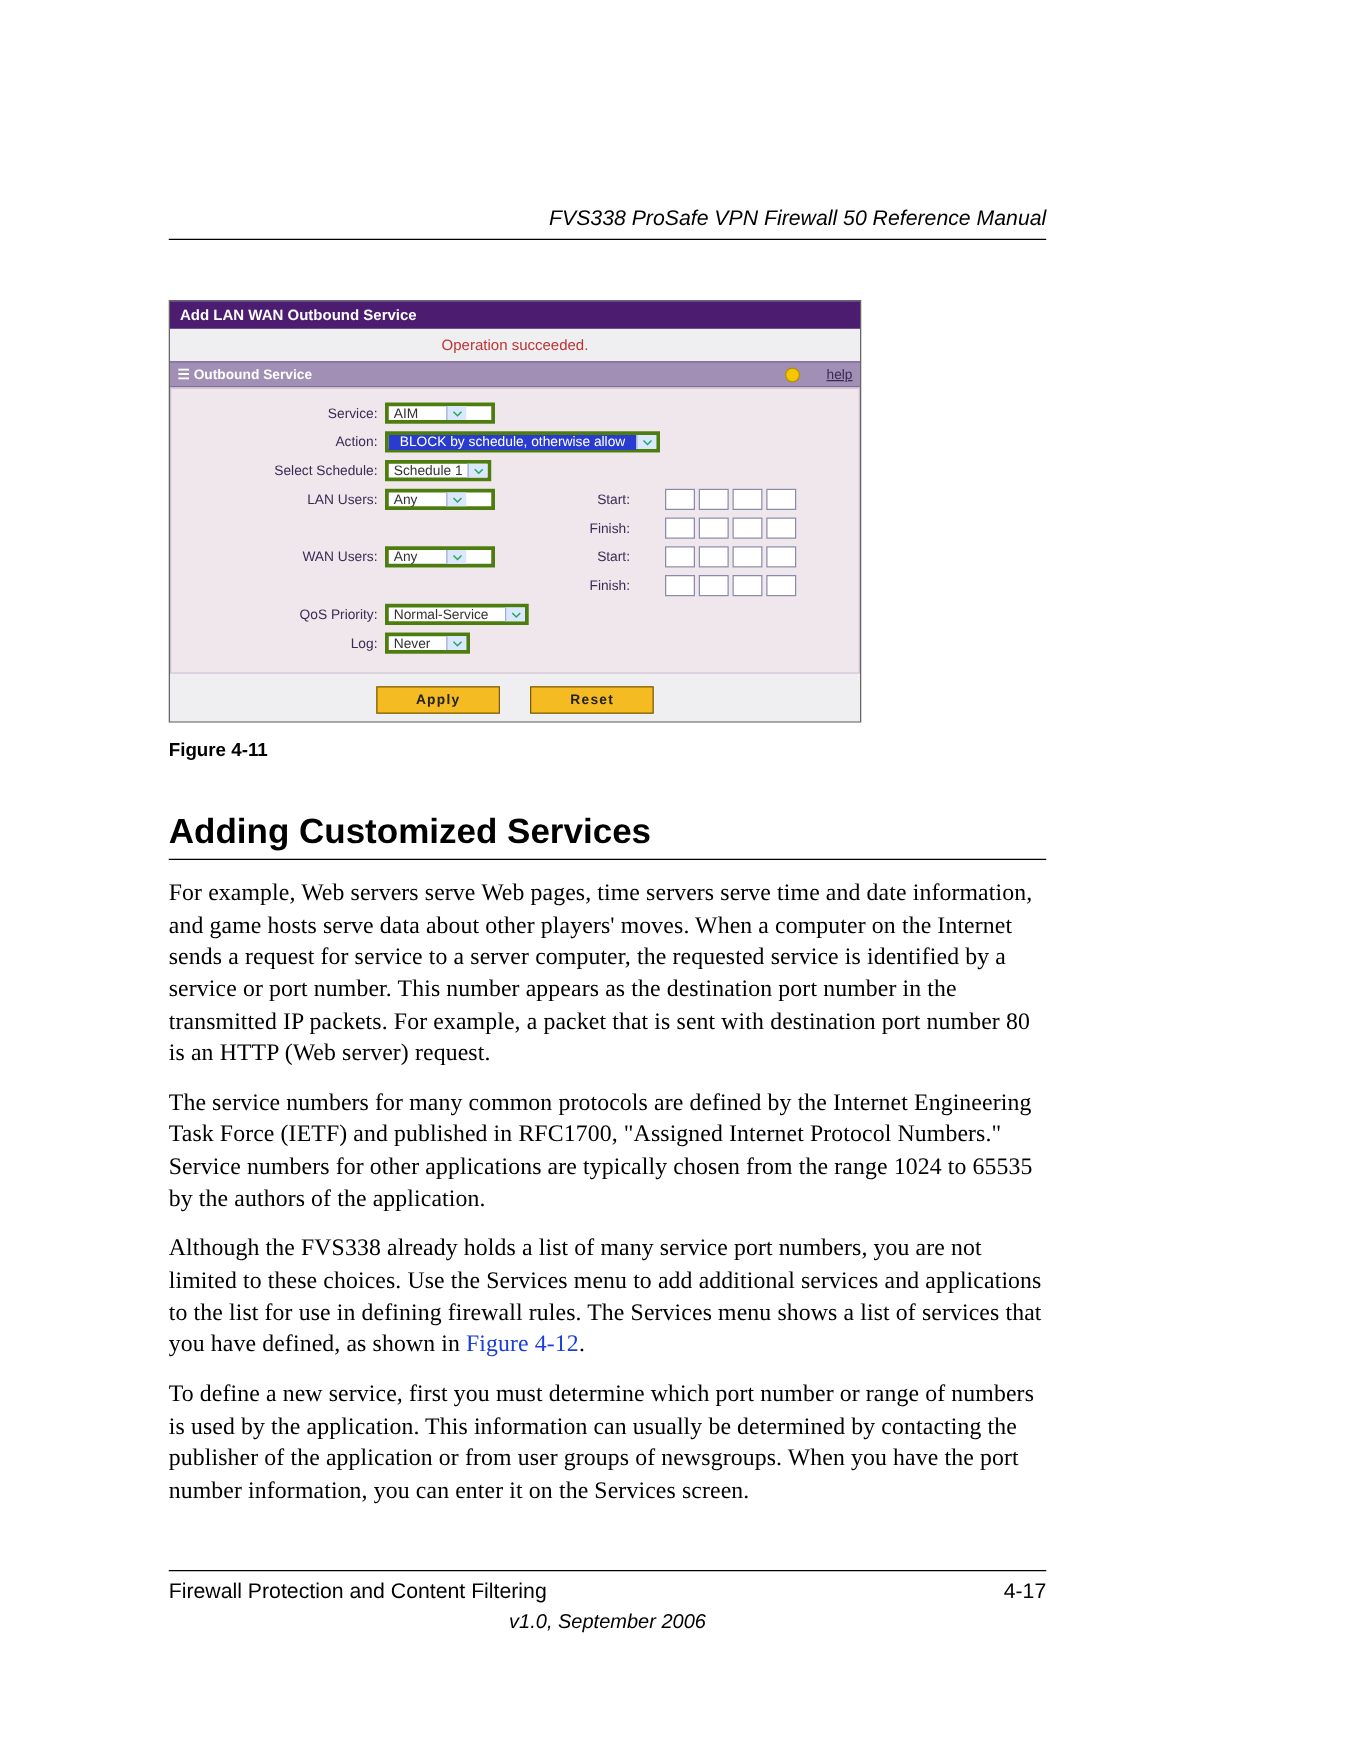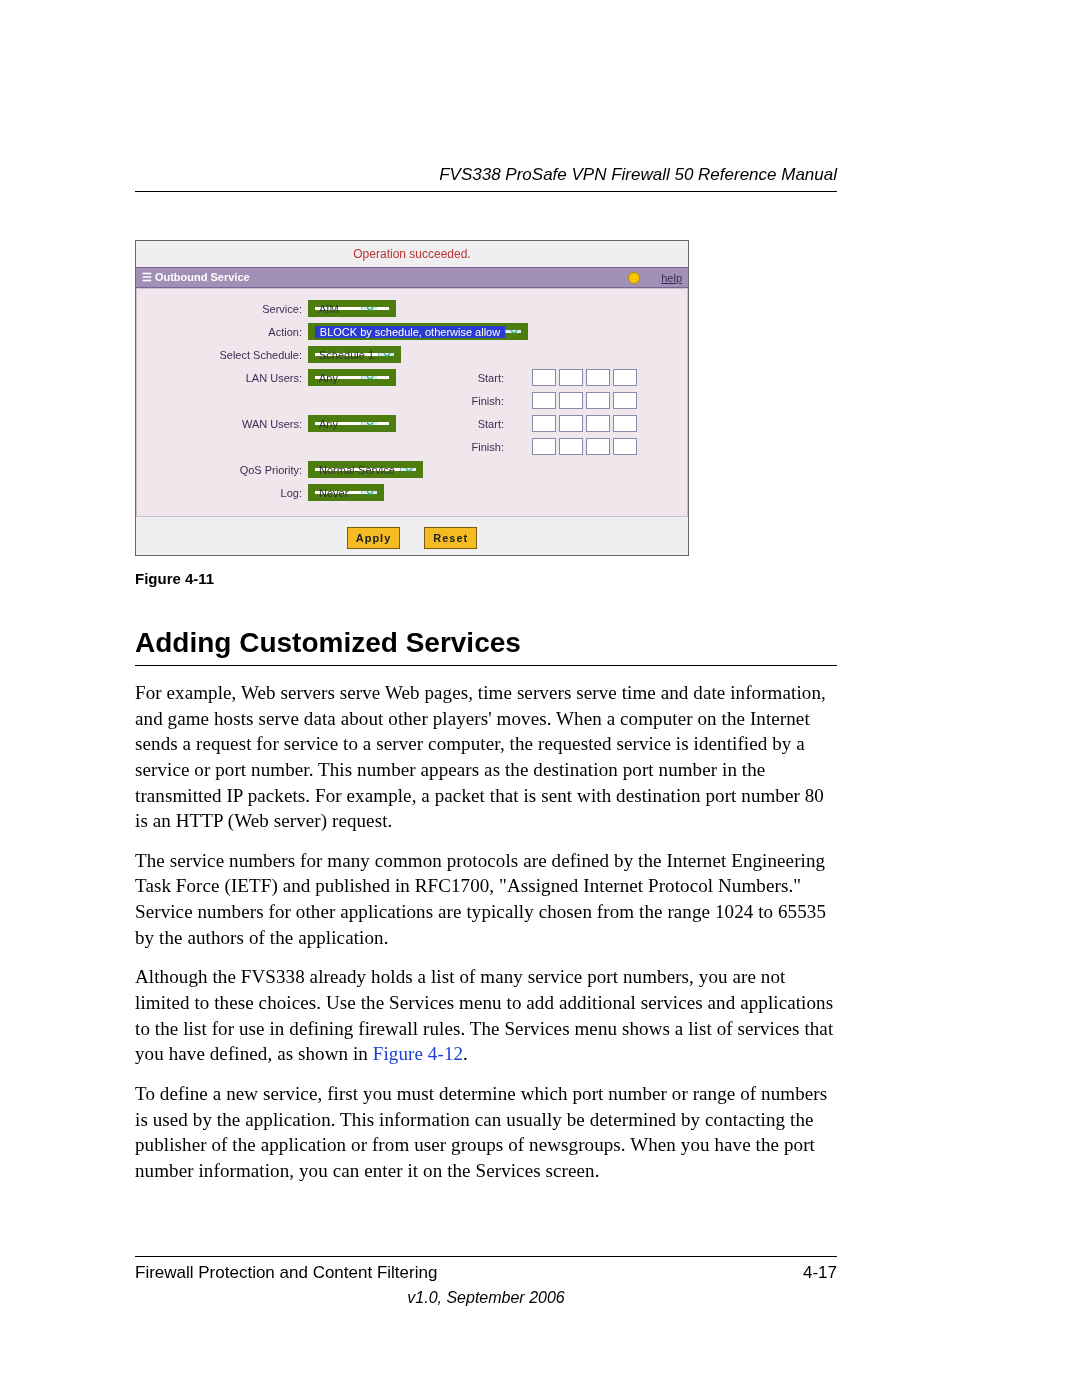--- a/index.html
+++ b/index.html
@@ -88,21 +88,21 @@
   }
   .flabel {
     width: 155px;
     text-align: right;
     padding-right: 6px;
     color: #3b2b55;
   }
   .fselect, .finput {
     display: inline-flex;
     align-items: center;
-    border: 7px solid #4d7c0f;
+    border: 3px solid #4d7c0f;
     background: #fff;
     font-size: 11px;
     height: 17px;
     box-sizing: border-box;
   }
   .fselect .val {
     padding: 0 4px;
     min-width: 38px;
   }
   .fselect .arrow {
@@ -137,21 +137,21 @@
     gap: 24px;
     padding: 10px 0 6px;
     background: #efeff1;
   }
   .abtn {
     background: #f4bb23;
     color: #222;
     font-weight: bold;
     font-size: 11px;
     letter-spacing: 1px;
-    padding: 4px 8px;
+    padding: 4px 31px;
     border: 1px solid #7a5e0d;
     font-family: Verdana, sans-serif;
   }
 
   .fig-caption {
     font-family: Arial, Helvetica, sans-serif;
     font-weight: bold;
     font-size: 15px;
     margin-top: 14px;
   }
@@ -196,20 +196,21 @@
   }
 </style>
 </head>
 <body>
 
 <div class="page">
 
   <div class="running-head">FVS338 ProSafe VPN Firewall 50 Reference Manual</div>
 
   <div class="figure-wrap">
+    <div class="router-title">Add LAN WAN Outbound Service</div>
     <div class="status-msg">Operation succeeded.</div>
     <div class="section-bar">
       <span>☰ <span>Outbound Service</span></span>
       <span class="help">
         <span class="help-dot"></span>
         <span>help</span>
       </span>
     </div>
     <div class="form-body">
 

